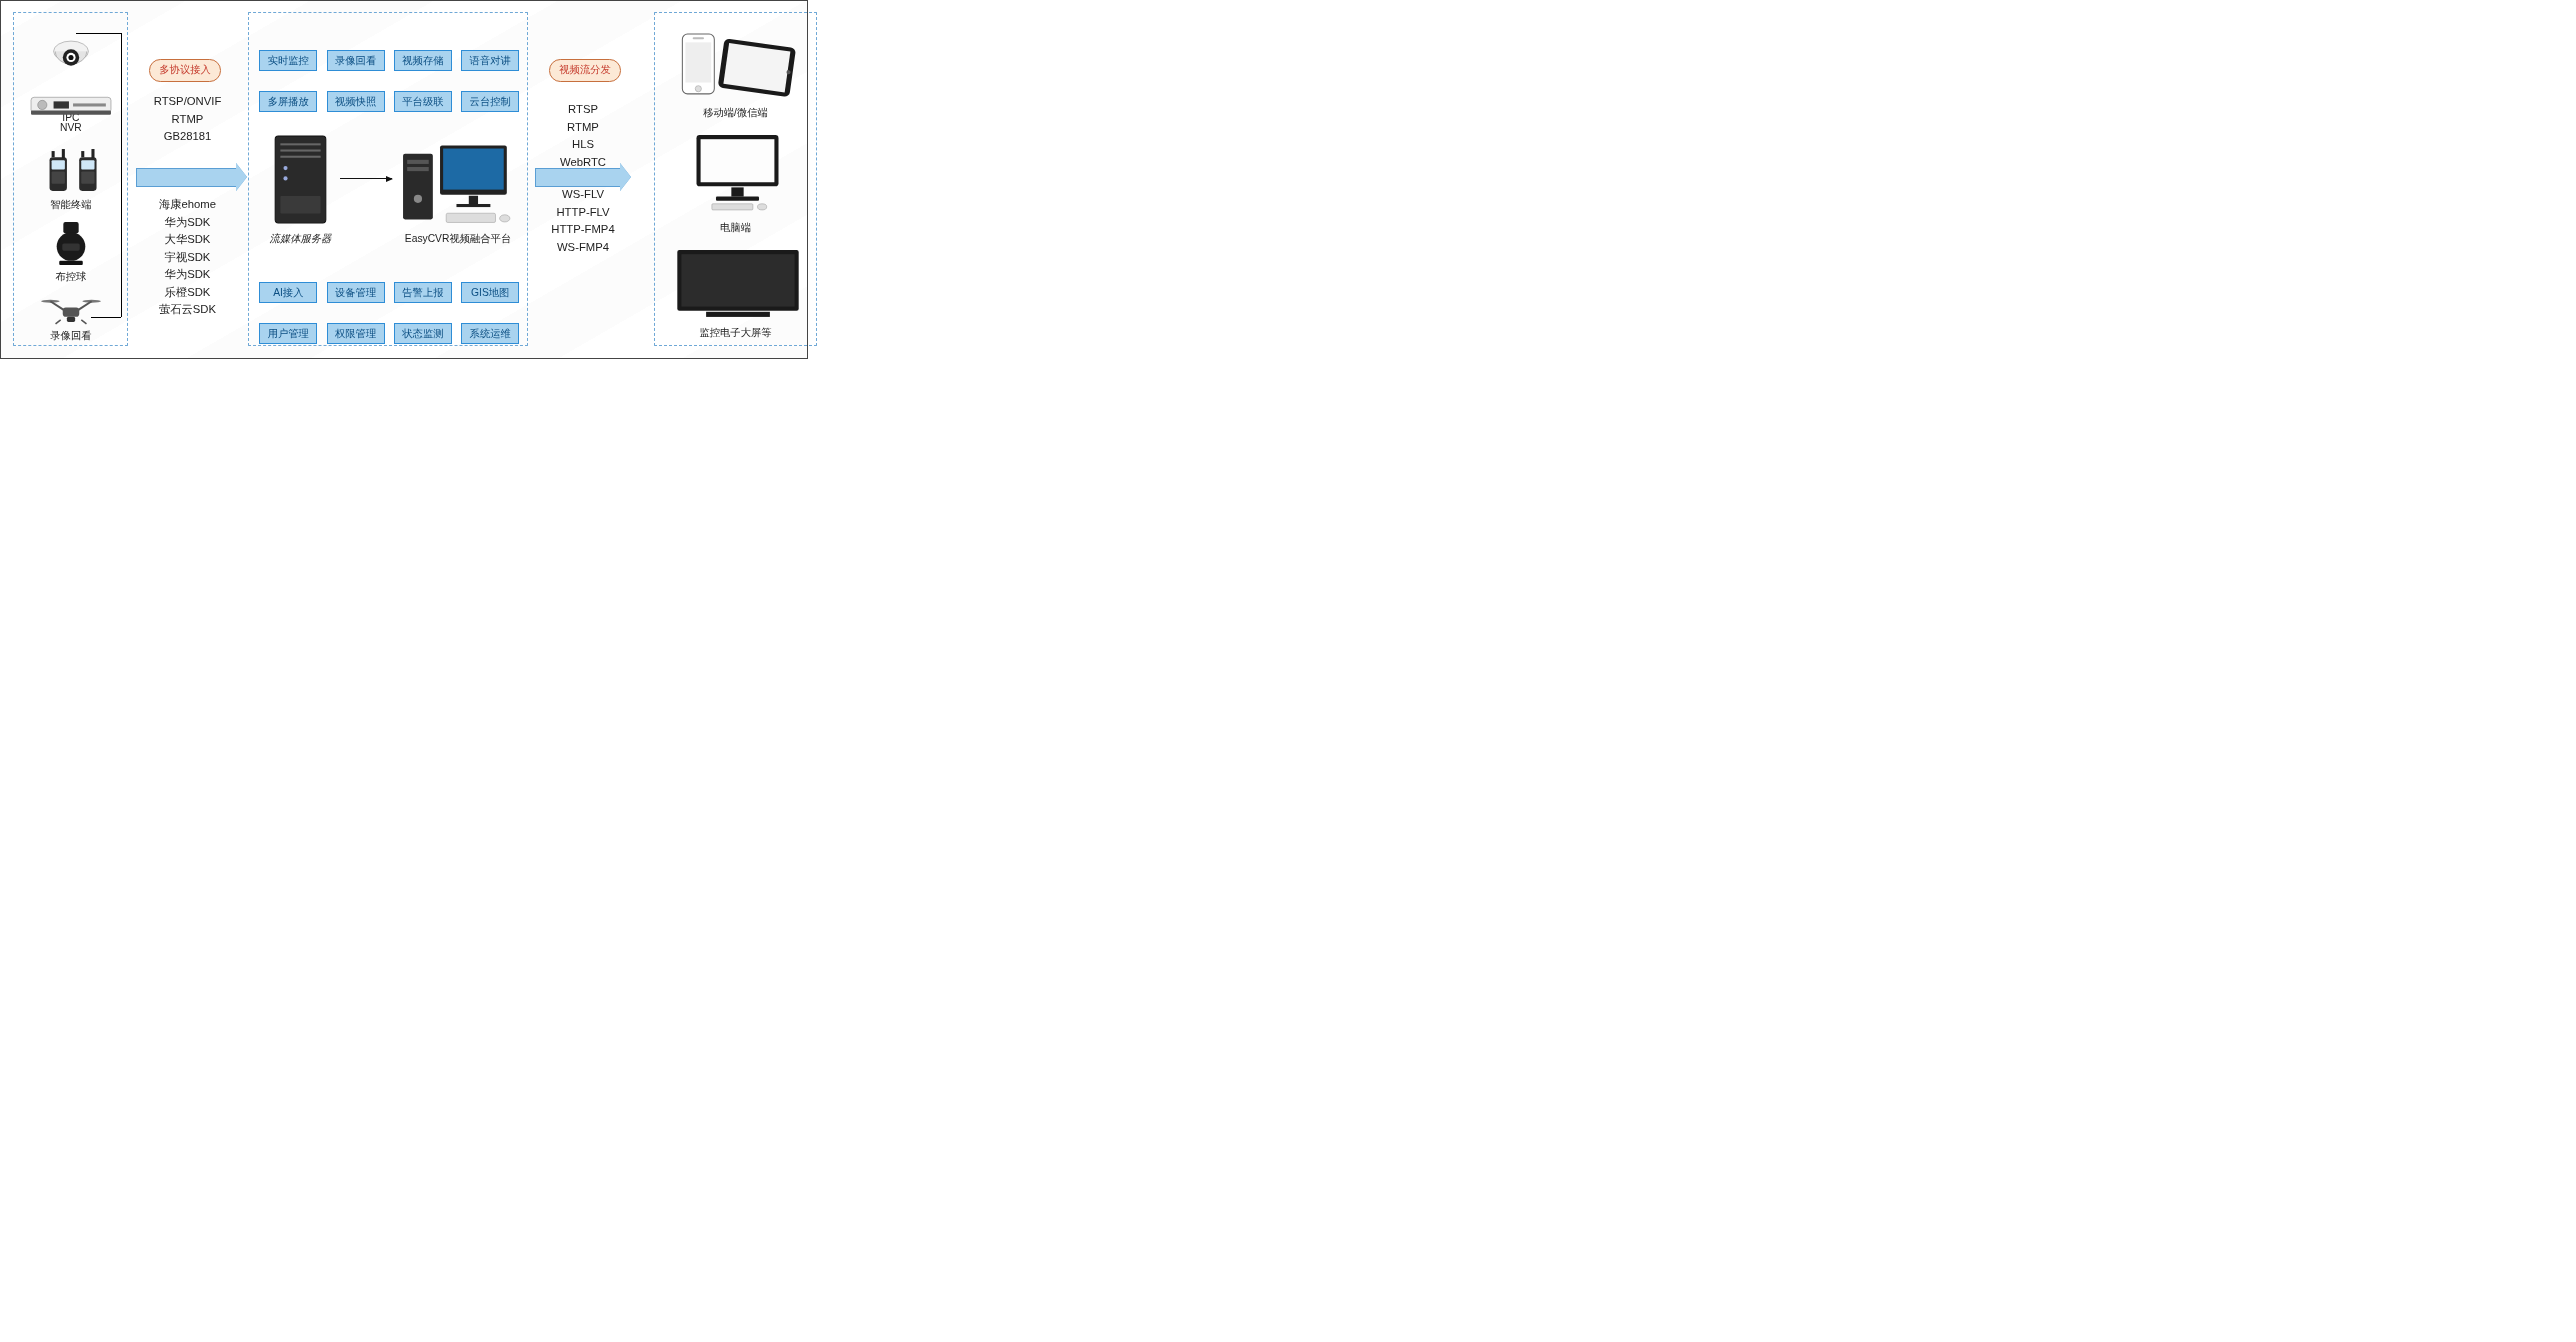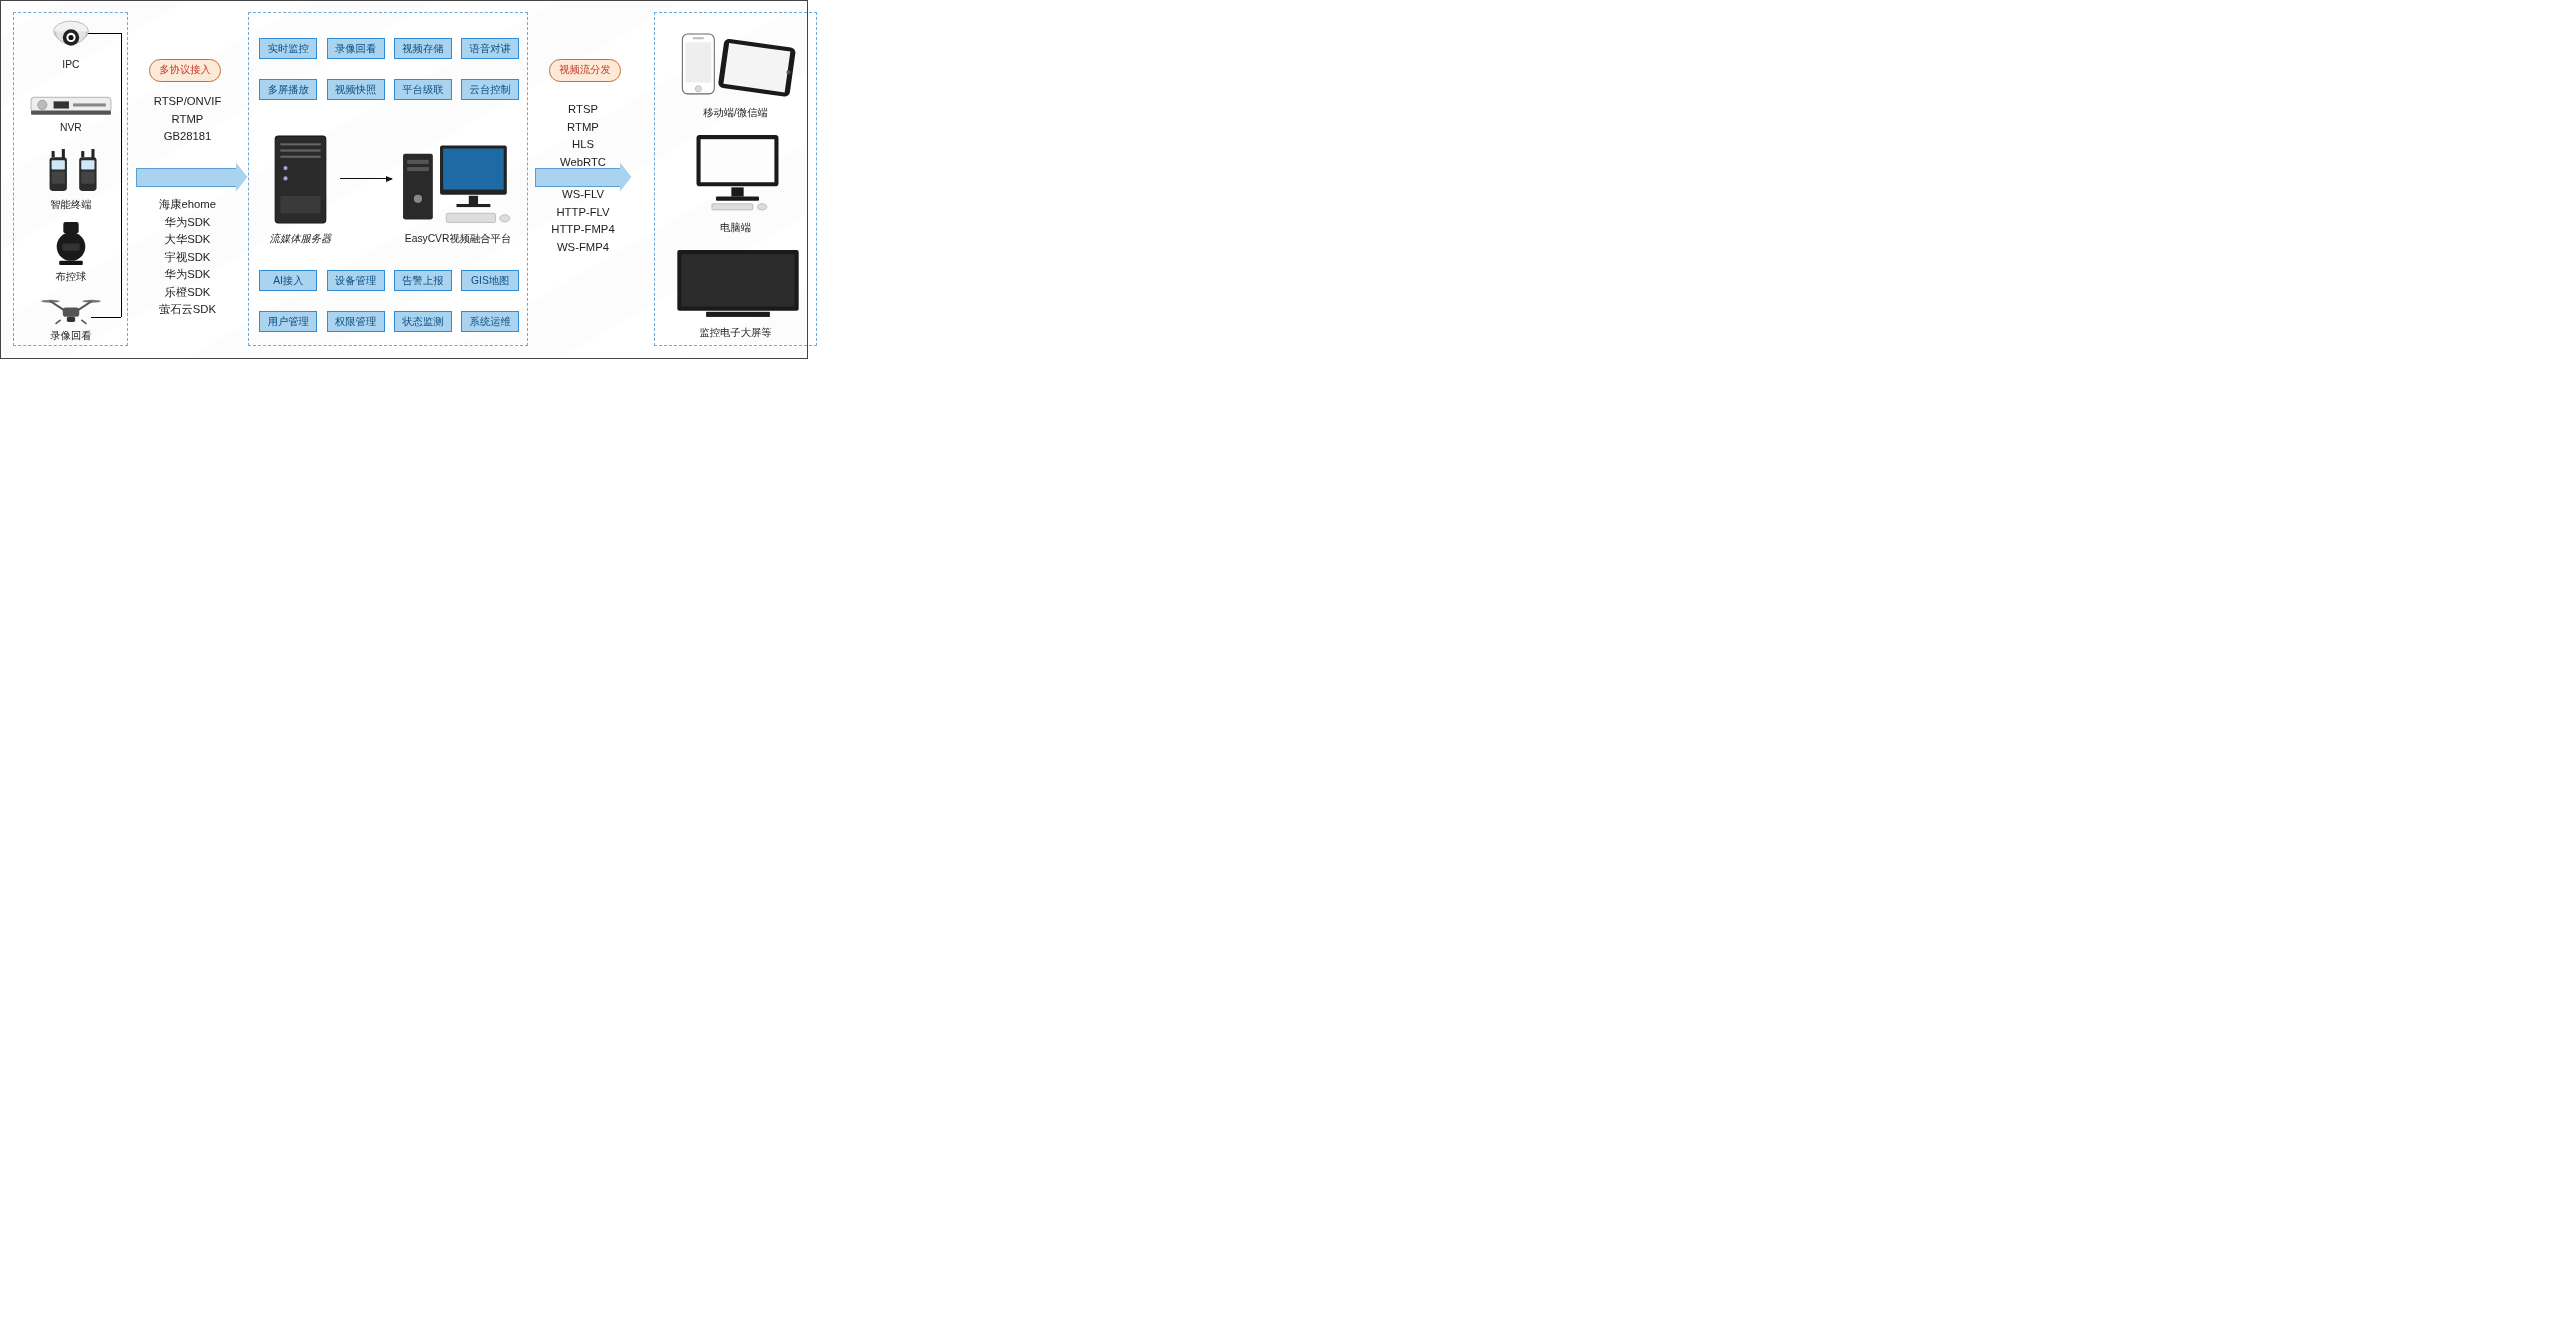--- a/index.html
+++ b/index.html
@@ -90,20 +90,21 @@
     font-size:11.3px;
     line-height:1.55;
     white-space:nowrap;
   }
 
   
   .cap-row{
     position:absolute;
     display:flex; gap:9.3px;
     left:10.3px;
+    margin-top:12px;
   }
   .cap{
     width:58px; height:20.6px;
     background:var(--blue-fill);
     border:1px solid var(--blue);
     display:flex; align-items:center; justify-content:center;
     font-size:10.3px; color:#0b4e82;
   }
   .mid-label{ position:absolute; font-size:10.3px; text-align:center; }
 
@@ -128,21 +129,21 @@
 <body>
 
 <div class="canvas">
 
   <div id="col1" class="dashed-box">
 
     <div class="vline" style="left:107px; top:19.6px; height:284px;"></div>
     <div class="hline" style="top:19.6px; left:62px; width:45px;"></div>
     <div class="hline" style="top:304px; left:77px; width:30px;"></div>
 
-    <div class="device" style="top:7px;">
+    <div class="device" style="top:27px;gap:33px;">
       <span class="dev-icon">
         <svg class="svg" width="40" height="36" viewBox="0 0 78 70">
           <ellipse cx="39" cy="22" rx="34" ry="20" fill="#f2f2f2" stroke="#888"></ellipse>
           <path d="M8 22 a31 25 0 0 0 62 0" fill="#e4e4e4" stroke="#888"></path>
           <circle cx="39" cy="34" r="16" fill="#222"></circle>
           <circle cx="39" cy="34" r="9" fill="#fff"></circle>
           <circle cx="39" cy="34" r="5" fill="#111"></circle>
           <circle cx="45" cy="30" r="2" fill="#fff"></circle>
         </svg>
       </span>

